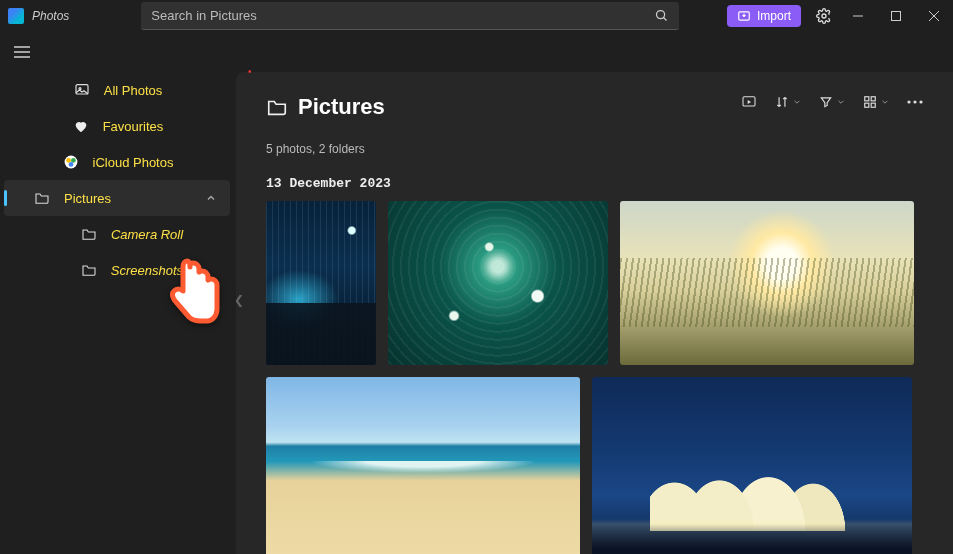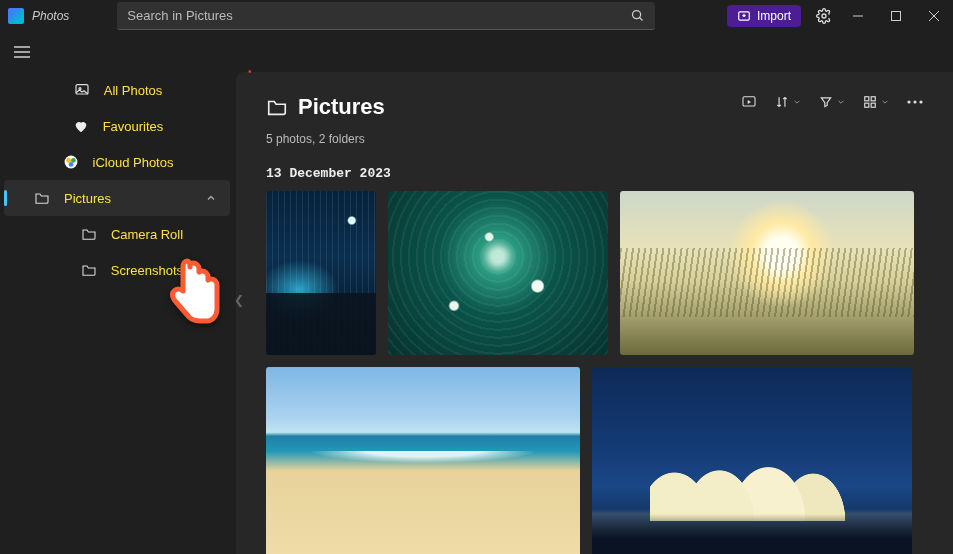--- a/index.html
+++ b/index.html
@@ -2,48 +2,48 @@
 <html><head>
 <meta charset="utf-8">
 <style>
 * { margin:0; padding:0; box-sizing:border-box; font-family:"Segoe UI",Arial,sans-serif; -webkit-font-smoothing:antialiased; }
 body { width:953px; height:554px; background:#1f1f1f; color:#fff; overflow:hidden; position:relative; }
 
 
 .titlebar { height:32px; display:flex; align-items:center; background:#1f1f1f; }
 .titlebar .app-icon { width:16px; height:16px; margin:0 8px; background:linear-gradient(135deg,#3b82f6 30%,#06b6d4 70%); border-radius:2px; }
 .titlebar .app-name { font-size:12px; color:#ccc;font-style:italic; }
-.searchbar { margin-left:48px; display:flex; align-items:center; background:#313131; width:538px; height:28px; border-radius:3px; border-bottom:1px solid #555; padding:0 10px; }
+.searchbar { margin-left:72px; display:flex; align-items:center; background:#313131; width:538px; height:28px; border-radius:3px; border-bottom:1px solid #555; padding:0 10px; }
 .searchbar input { flex:1; background:transparent; border:none; color:#ddd; font-size:13px; outline:none; }
 .searchbar input::placeholder{color:#bbb;}
 .titlebar .right { margin-left:auto; display:flex; align-items:center; height:100%; }
-.import-btn { display:flex; align-items:center; gap:6px; background:#4c1d95; padding:4px 10px; border-radius:4px; font-size:12px; color:#fff; cursor:pointer; margin-right:8px;}
+.import-btn { display:flex; align-items:center; gap:6px; background:#8b5cf6; padding:4px 10px; border-radius:4px; font-size:12px; color:#fff; cursor:pointer; margin-right:8px;}
 .gear { width:30px; display:flex; justify-content:center; color:#ccc; cursor:pointer;}
 .winbtn { width:38px; height:32px; display:flex; align-items:center; justify-content:center; color:#ccc; cursor:pointer;}
 
 
 .belowbar { height:40px; display:flex; align-items:center; padding-left:10px; }
 .hamburger { width:24px; height:24px; display:flex; align-items:center; justify-content:center; cursor:pointer;}
 
 
 .main { display:flex; height:calc(554px - 32px - 40px); }
 .sidebar { width:236px; background:#1f1f1f; padding-right:2px; }
 .side-item { display:flex; align-items:center; height:36px; padding:0 14px; font-size:13px; color:#fde047; cursor:pointer; border-radius:4px; margin:0 4px;justify-content:center;}
 .side-item.active-group { position:relative; }
 .side-item.selected { background:#2d2d2d; }
 .side-item.selected::before { content:""; position:absolute; left:0; top:10px; bottom:10px; width:3px; background:#4cc2ff; border-radius:2px; }
 .side-item .icon { width:20px; margin-right:12px; display:flex; justify-content:center; }
 .side-item .chev { margin-left:auto; color:#aaa; }
-.side-sub { padding-left:42px !important; }
+.side-sub { padding-left:42px !important;font-style:italic; }
 
 
 .content { flex:1; background:#272727; border-top-left-radius:8px; padding:22px 30px; overflow:auto; position:relative;}
 .content-head { display:flex; align-items:flex-start; }
 .content-title { display:flex; align-items:center; gap:10px; font-size:22px; font-weight:600;}
-.content-sub { font-size:12px; color:#bbb; margin-top:12px; }
+.content-sub { font-size:12px; color:#bbb; margin-top:22px; }
 .toolbar { margin-left:auto; display:flex; gap:18px; align-items:center; color:#ddd;}
 .toolbar .tbtn{display:flex;align-items:center;gap:4px;cursor:pointer;}
 .date-head { margin-top:20px; font-size:13px; font-weight:600; color:#eee;font-family:Liberation Mono, monospace; }
 .grid { display:flex; flex-wrap:wrap; gap:12px; margin-top:10px; }
 
 
 .thumb { border-radius:3px; overflow:hidden; position:relative;}
 .t1 { width:110px; height:164px; }
 .t2 { width:220px; height:164px; }
 .t3 { width:294px; height:164px; }

